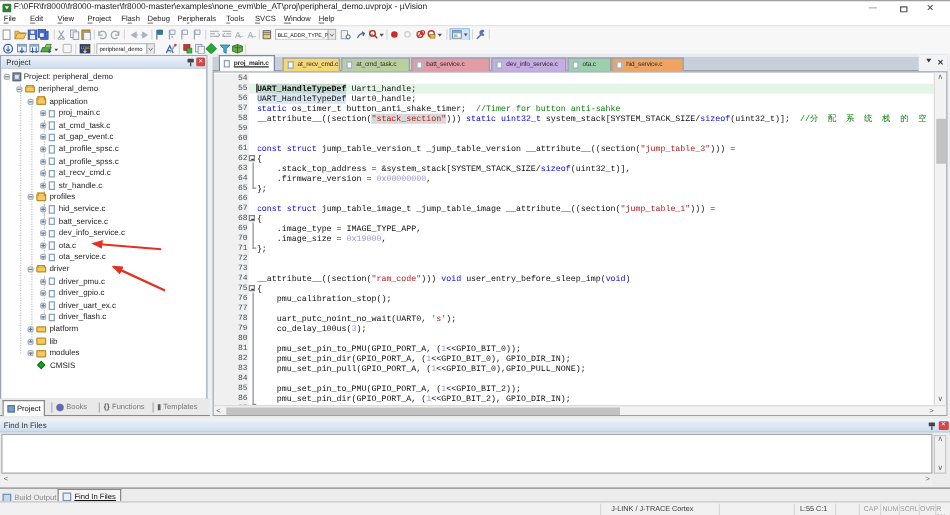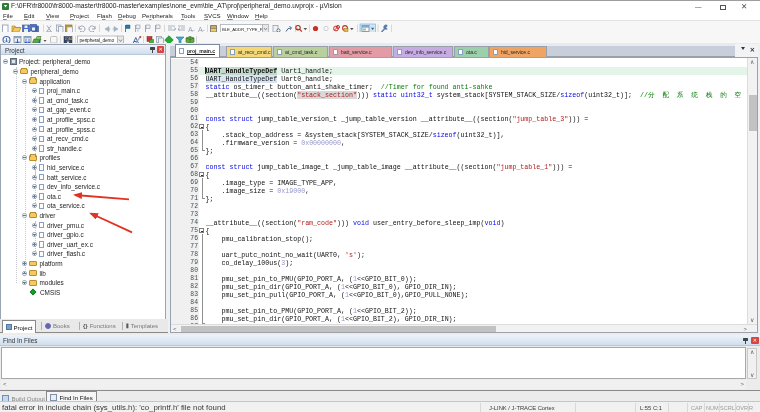--- a/index.html
+++ b/index.html
@@ -321,21 +321,21 @@
 81
 82
 83
 84
 85
 86
 87</div>
       <div id="code">
 <span class="cw55">UART_HandleTypeDef</span> Uart1_handle;
 <span class="cw56">UART_HandleTypeDef</span> Uart0_handle;
-<span class="k">static</span> os_timer_t button_anti_shake_timer;  <span class="c">//Timer for found anti-sahke</span>
+<span class="k">static</span> os_timer_t button_anti_shake_timer;  <span class="c">//Timer for button anti-sahke</span>
 __attribute__((section(<span class="s" style="background:#d8d8d8">"stack_section"</span>))) <span class="k">static</span> <span class="k">uint32_t</span> system_stack[SYSTEM_STACK_SIZE/<span class="k">sizeof</span>(uint32_t)];  <span class="c">//<span style="letter-spacing:7.8px">分配系统栈的空间</span></span>
 
 
 <span class="k">const</span> <span class="k">struct</span> jump_table_version_t _jump_table_version __attribute__((section(<span class="s">"jump_table_3"</span>))) =
 {
     .stack_top_address = &amp;system_stack[SYSTEM_STACK_SIZE/<span class="k">sizeof</span>(uint32_t)],
     .firmware_version = <span class="n">0x00000000</span>,
 };
 
 <span class="k">const</span> <span class="k">struct</span> jump_table_image_t _jump_table_image __attribute__((section(<span class="s">"jump_table_1"</span>))) =
@@ -394,21 +394,20 @@
         <span class="arr" style="top:1px;right:2px">&gt;</span>
       </div>
     <div id="btabs">
       <div style="position:absolute;left:2px;top:2px;height:11px;display:flex;align-items:center;font-size:6.1px;color:#888"><s class="bico" style="background:#c8d8ea;border:1px solid #7090b8"></s>Build Output</div>
       <div style="position:absolute;left:46px;top:0px;height:13px;background:#f6f6f6;border:1px solid #888;border-bottom:none;display:flex;align-items:center;padding:0 3px;font-size:6.1px;color:#111">
           <s class="bico" style="background:#e8eef6;border:1px solid #8090a8"></s>
           <span style="text-decoration:underline">Find In Files</span>
         </div>
     </div>
     <div id="status">
-      <span style="position:absolute;left:2px;top:0.5px;font-size:7.8px">fatal error in include chain (sys_utils.h): 'co_printf.h' file not found</span>
       <span style="position:absolute;left:489px;top:2.5px;font-size:5.8px">J-LINK / J-TRACE Cortex</span>
       <span style="position:absolute;left:640px;top:2.5px;font-size:5.8px">L:55 C:1</span>
       <span style="position:absolute;left:691px;top:2.5px;font-size:5.6px;color:#9c9c9c">CAP</span>
         <span style="position:absolute;left:706px;top:2.5px;font-size:5.6px;color:#9c9c9c">NUM</span>
         <span style="position:absolute;left:720px;top:2.5px;font-size:5.6px;color:#9c9c9c">SCRL</span>
         <span style="position:absolute;left:736px;top:2.5px;font-size:5.6px;color:#9c9c9c">OVR</span>
         <span style="position:absolute;left:749px;top:2.5px;font-size:5.6px;color:#9c9c9c">R /W</span>
       <span class="stsep" style="left:480px"></span>
         <span class="stsep" style="left:575px"></span>
       <span class="stsep" style="left:635px"></span>

